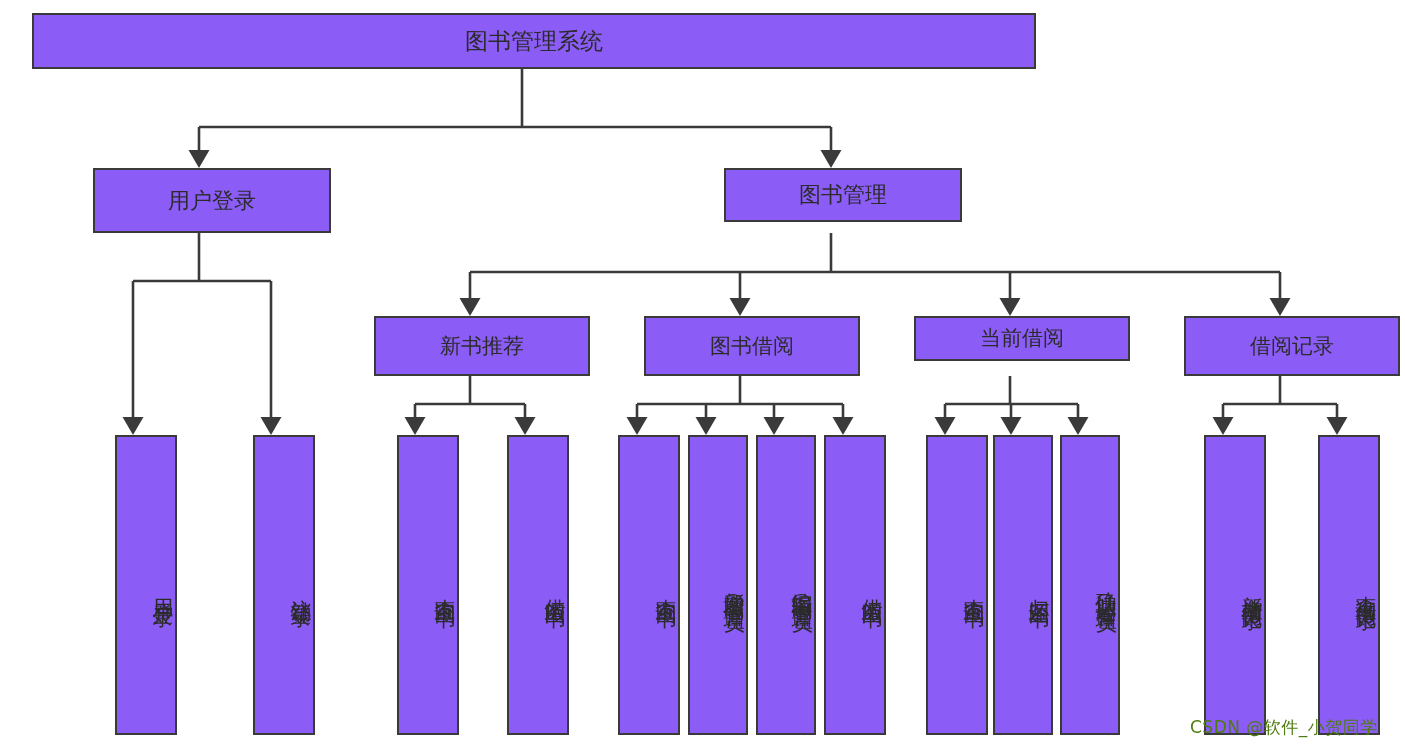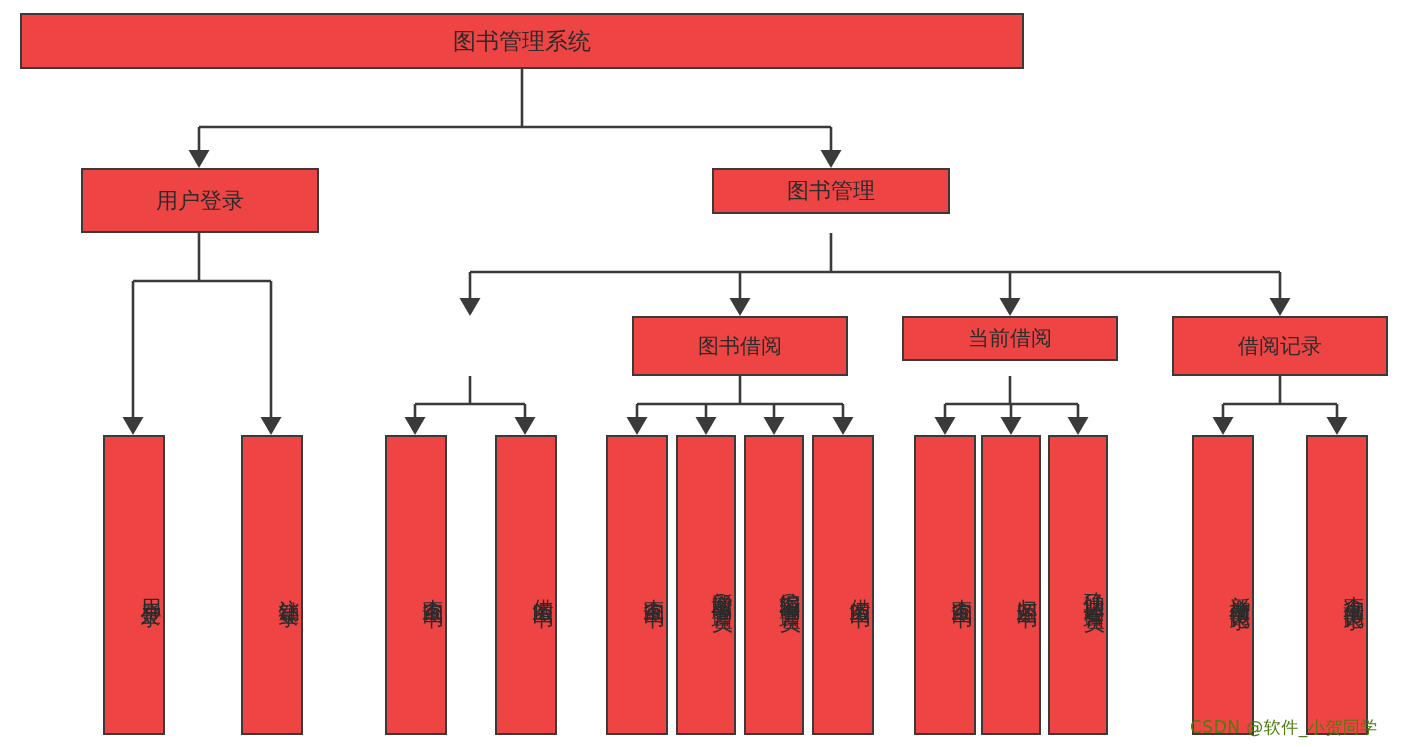--- a/index.html
+++ b/index.html
@@ -22,28 +22,29 @@
     position: absolute;
     left: 0;
     top: 0;
     width: 1405px;
     height: 747px;
     pointer-events: none;
   }
   .node {
     position: absolute;
     box-sizing: border-box;
-    background: #ef4444;
+    background: #8b5cf6;
     border: 2px solid #3a3a3a;
     display: flex;
     align-items: center;
     justify-content: center;
     color: #2b2b2b;
     text-align: center;
     line-height: 1.15;
+    margin-left: 12px;
   }
   .node.level0 {
     font-size: 23px;
   }
   .node.level1 {
     font-size: 22px;
   }
   .node.level2 {
     font-size: 21px;
   }
@@ -123,24 +124,27 @@
     </g>
   </svg>
 
   <div class="node level0" style="left:20px; top:13px; width:1004px; height:56px;">
     <span>图书管理系统</span>
   </div>
 
   <div class="node level1" style="left:81px; top:168px; width:238px; height:65px;">
     <span>用户登录</span>
   </div>
-  <div class="node level1" style="left:712px; top:168px; width:238px; height:46px;">
+  <div class="node level1" style="left:712px; top:168px; width:238px; height:54px;">
     <span>图书管理</span>
   </div>
 
+  <div class="node level2" style="left:362px; top:316px; width:216px; height:60px;">
+    <span>新书推荐</span>
+  </div>
   <div class="node level2" style="left:632px; top:316px; width:216px; height:60px;text-align:center;">
     <span>图书借阅</span>
   </div>
   <div class="node level2" style="left:902px; top:316px; width:216px; height:45px;">
     <span>当前借阅</span>
   </div>
   <div class="node level2" style="left:1172px; top:316px; width:216px; height:60px;">
     <span>借阅记录</span>
   </div>
 

